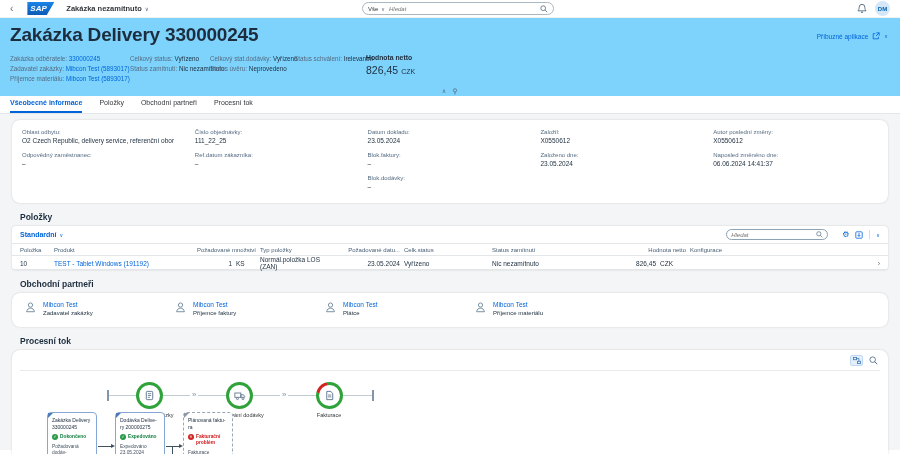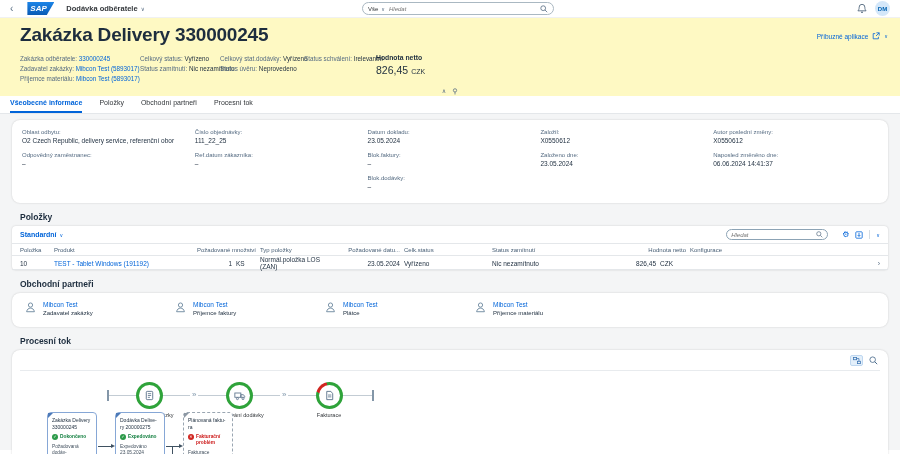--- a/index.html
+++ b/index.html
@@ -19,21 +19,21 @@
                   border-radius:7px; display:flex; align-items:center; padding:0 5px; background:#fff;}
   .scope { font-size:6px; color:#32363a; }
   .scope-chev { font-size:5px; color:#556b82; margin:0 4px 0 3px; }
   .shell-search input { border:none; outline:none; flex:1; font-size:6px; font-style:italic; color:#6a7d90;
                         font-family:"Liberation Sans",sans-serif; background:transparent;}
   .shell-right { position:absolute; right:10px; top:1px; display:flex; align-items:center; gap:8px; }
   .avatar { width:15px; height:15px; border-radius:50%; background:#d4e7f9; color:#0062b1; font-size:6px;
             font-weight:700; display:flex; align-items:center; justify-content:center; cursor:pointer;}
 
   
-  .objheader { background:#fef9c3; padding:6px 20px 0; position:relative; }
+  .objheader { background:#7dd3fc; padding:6px 10px 0; position:relative; }
   .page-title { font-size:19px; font-weight:700; color:#1d2d3e; letter-spacing:-0.2px;}
   .related { position:absolute; right:12px; top:14px; display:flex; align-items:center; gap:4px; color:#0064d9;
              font-size:6.5px; cursor:pointer;}
   .hfields { display:grid; grid-template-columns:120px 80px 84px 72px auto; margin-top:8px; padding-bottom:2px;}
   .hpair { font-size:6.3px; line-height:10px; white-space:nowrap;}
   .hlabel { color:#556b82; }
   .hvalue { color:#1d2d3e; }
   .link { color:#0064d9; cursor:pointer; }
   .netto-label { font-size:6.8px; font-weight:700; color:#1d2d3e; }
   .netto-value { font-size:10.5px; color:#1d2d3e; margin-top:3px;}
@@ -117,21 +117,21 @@
   svg { display:block; }
 </style>
 </head>
 <body>
 
 <div class="page">
 
   <div class="shell">
     <span class="back">‹</span>
     <div class="sap-logo">SAP</div>
-    <span class="app-title">Dodávka odběratele</span>
+    <span class="app-title">Zakázka nezamítnuto</span>
     <span class="app-title-chev">∨</span>
     <div class="shell-search">
       <span class="scope">Vše</span>
       <span class="scope-chev">∨</span>
       <input placeholder="Hledat" style="">
       <span>
         <svg width="8" height="8" viewBox="0 0 10 10">
             <circle cx="4" cy="4" r="3" fill="none" stroke="#556b82" stroke-width="1"></circle>
             <line x1="6.3" y1="6.3" x2="9" y2="9" stroke="#556b82" stroke-width="1"></line>
           </svg>

